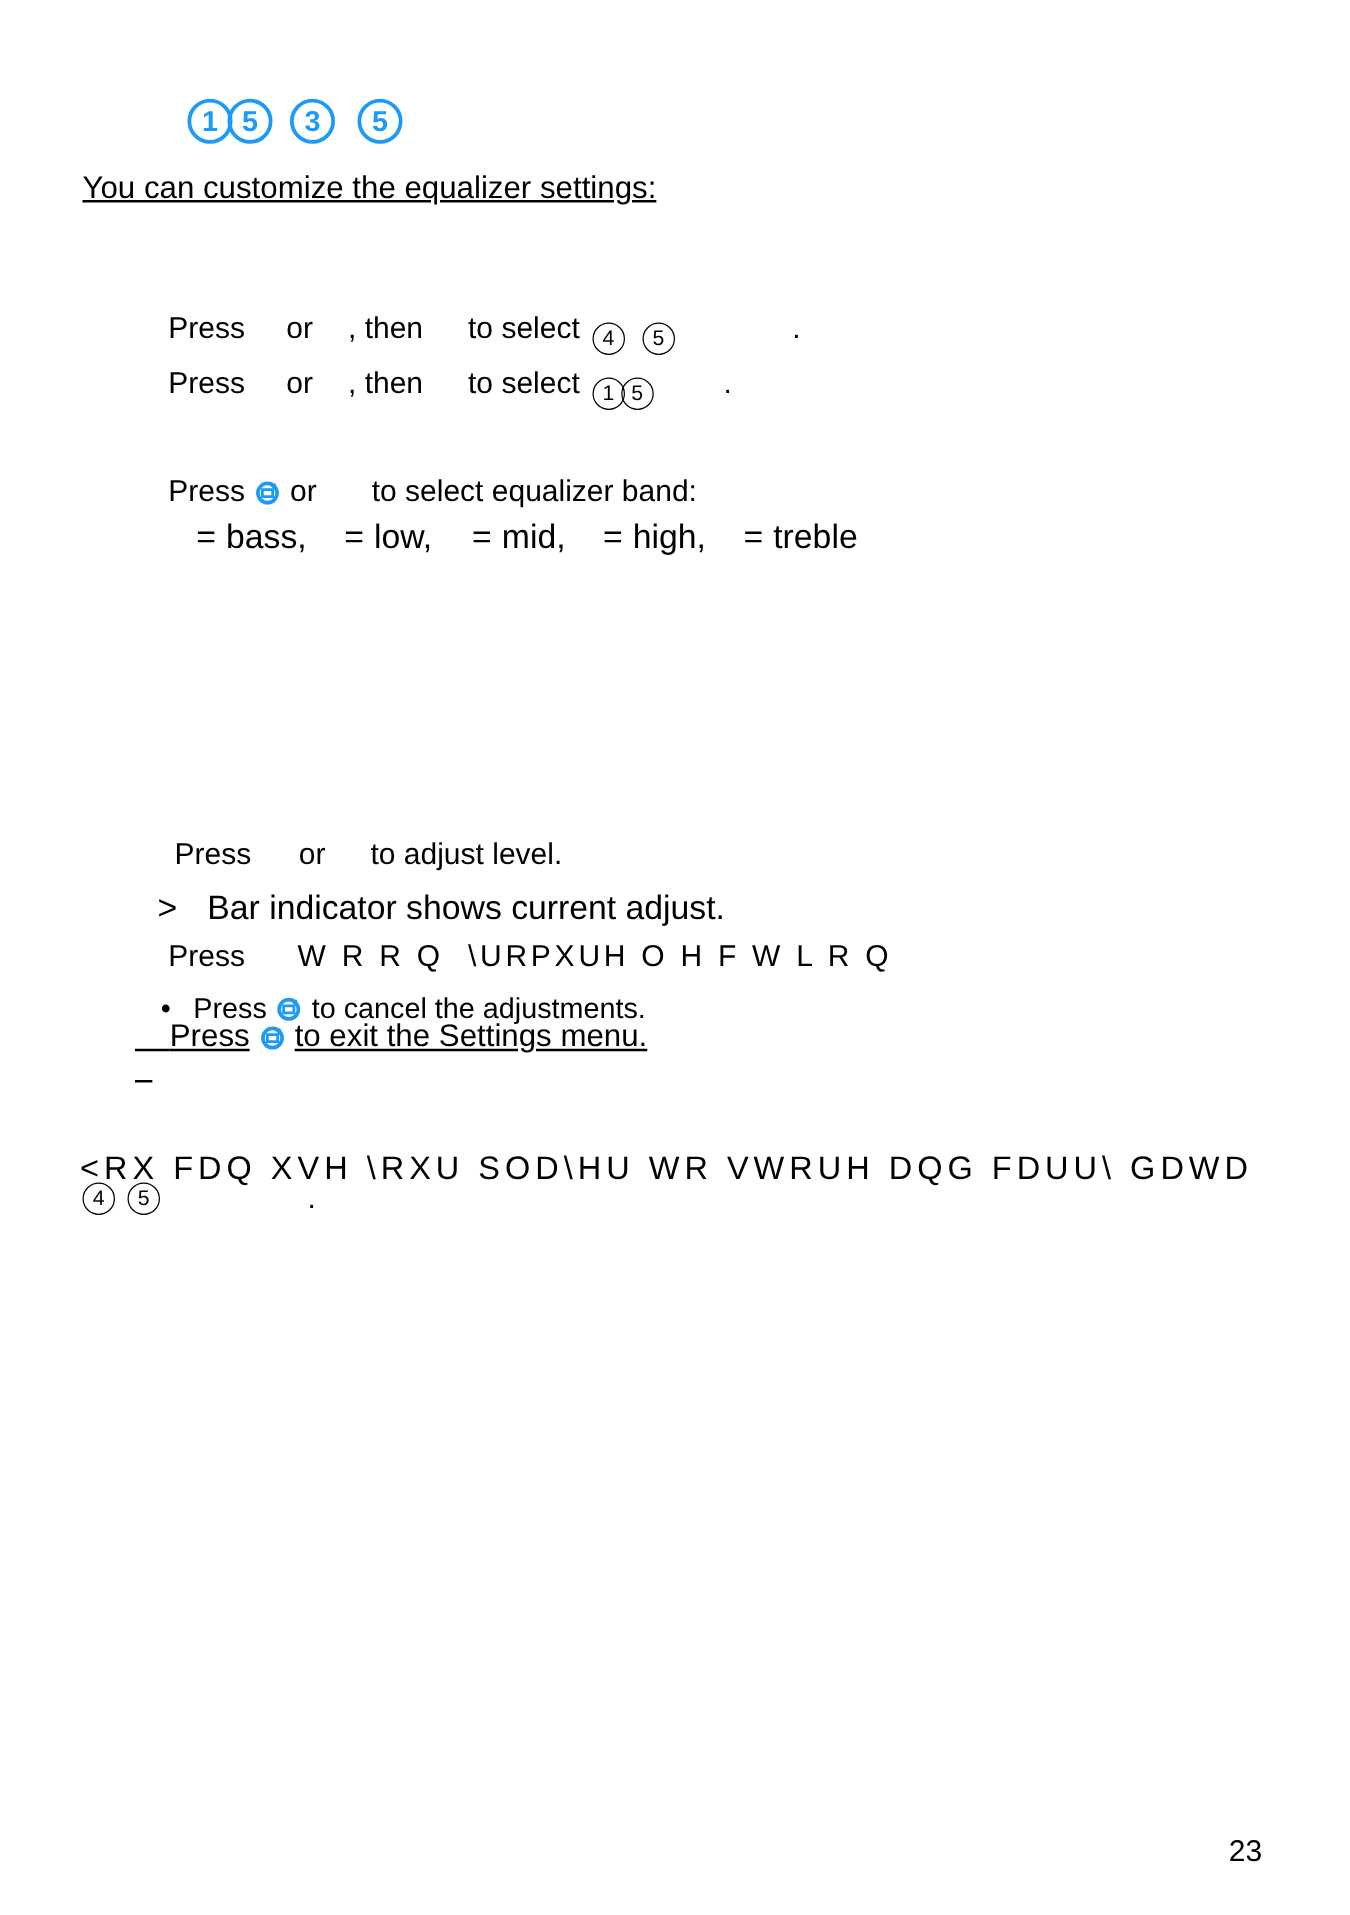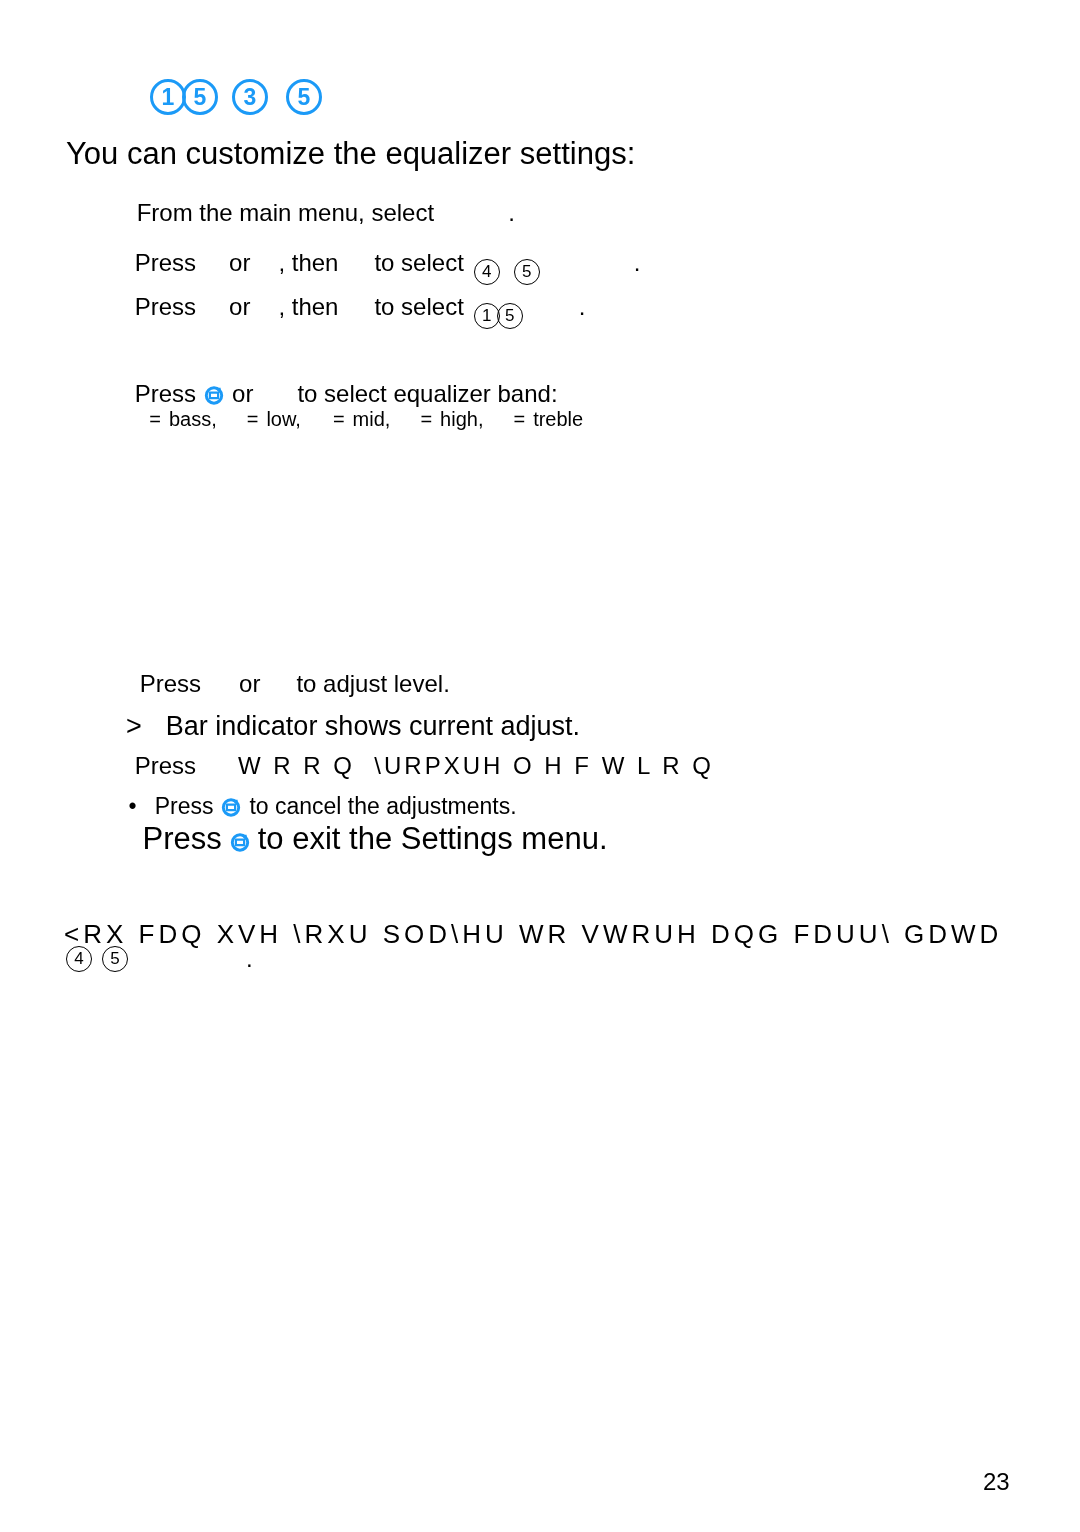--- a/index.html
+++ b/index.html
@@ -66,24 +66,24 @@
   
   .keyicon {
     display: inline-block;
     vertical-align: -4px;
     width: 22px;
     height: 22px;
   }
   .keyicon svg { display: block; }
 
   
-  .t-body   { font-size: 31px; }
+  .t-body   { font-size: 25px; text-decoration: underline; }
   .t-step   { font-size: 24px; }
   .t-small  { font-size: 23px; }
-  .t-bands  { font-size: 20px; }
+  .t-bands  { font-size: 27px; }
 
   
   .headline {
     position: absolute;
     white-space: pre;
     color: #1b9af7;
     font-size: 45px;
     font-weight: bold;
     letter-spacing: 7px;
     line-height: 1;
@@ -113,23 +113,20 @@
 
   <div class="circ-row" style="left:150px; top:79px;">
     <span class="circ circ-blue">1</span>
     <span class="circ circ-blue" style="margin-left:-4px;">5</span>
     <span class="circ circ-blue" style="margin-left:14px;">3</span>
     <span class="circ circ-blue" style="margin-left:18px;">5</span>
   </div>
 
   <div class="ln t-body" style="left:66px; top:138px;">You can customize the equalizer settings:</div>
 
-  <div class="ln t-step" style="left:110px; top:177px;">
-    <span>From the main menu, select</span><span style="display:inline-block;width:74px;"></span><span>.</span>
-  </div>
 
   <div class="ln t-step" style="left:108px; top:227px;">
     <span>Press</span><span style="display:inline-block;width:33px;"></span><span>or</span><span style="display:inline-block;width:28px;"></span><span>, then</span><span style="display:inline-block;width:36px;"></span><span>to select</span><span style="display:inline-block;width:10px;"></span><span class="circ circ-blk" style="vertical-align:-6px;">4</span><span style="display:inline-block;width:14px;"></span><span class="circ circ-blk" style="vertical-align:-6px;">5</span><span style="display:inline-block;width:94px;"></span><span>.</span>
   </div>
 
   <div class="ln t-step" style="left:108px; top:271px;">
     <span>Press</span><span style="display:inline-block;width:33px;"></span><span>or</span><span style="display:inline-block;width:28px;"></span><span>, then</span><span style="display:inline-block;width:36px;"></span><span>to select</span><span style="display:inline-block;width:10px;"></span><span class="circ circ-blk" style="vertical-align:-6px;">1</span><span class="circ circ-blk" style="vertical-align:-6px;margin-left:-3px;">5</span><span style="display:inline-block;width:56px;"></span><span>.</span>
   </div>
 
 

